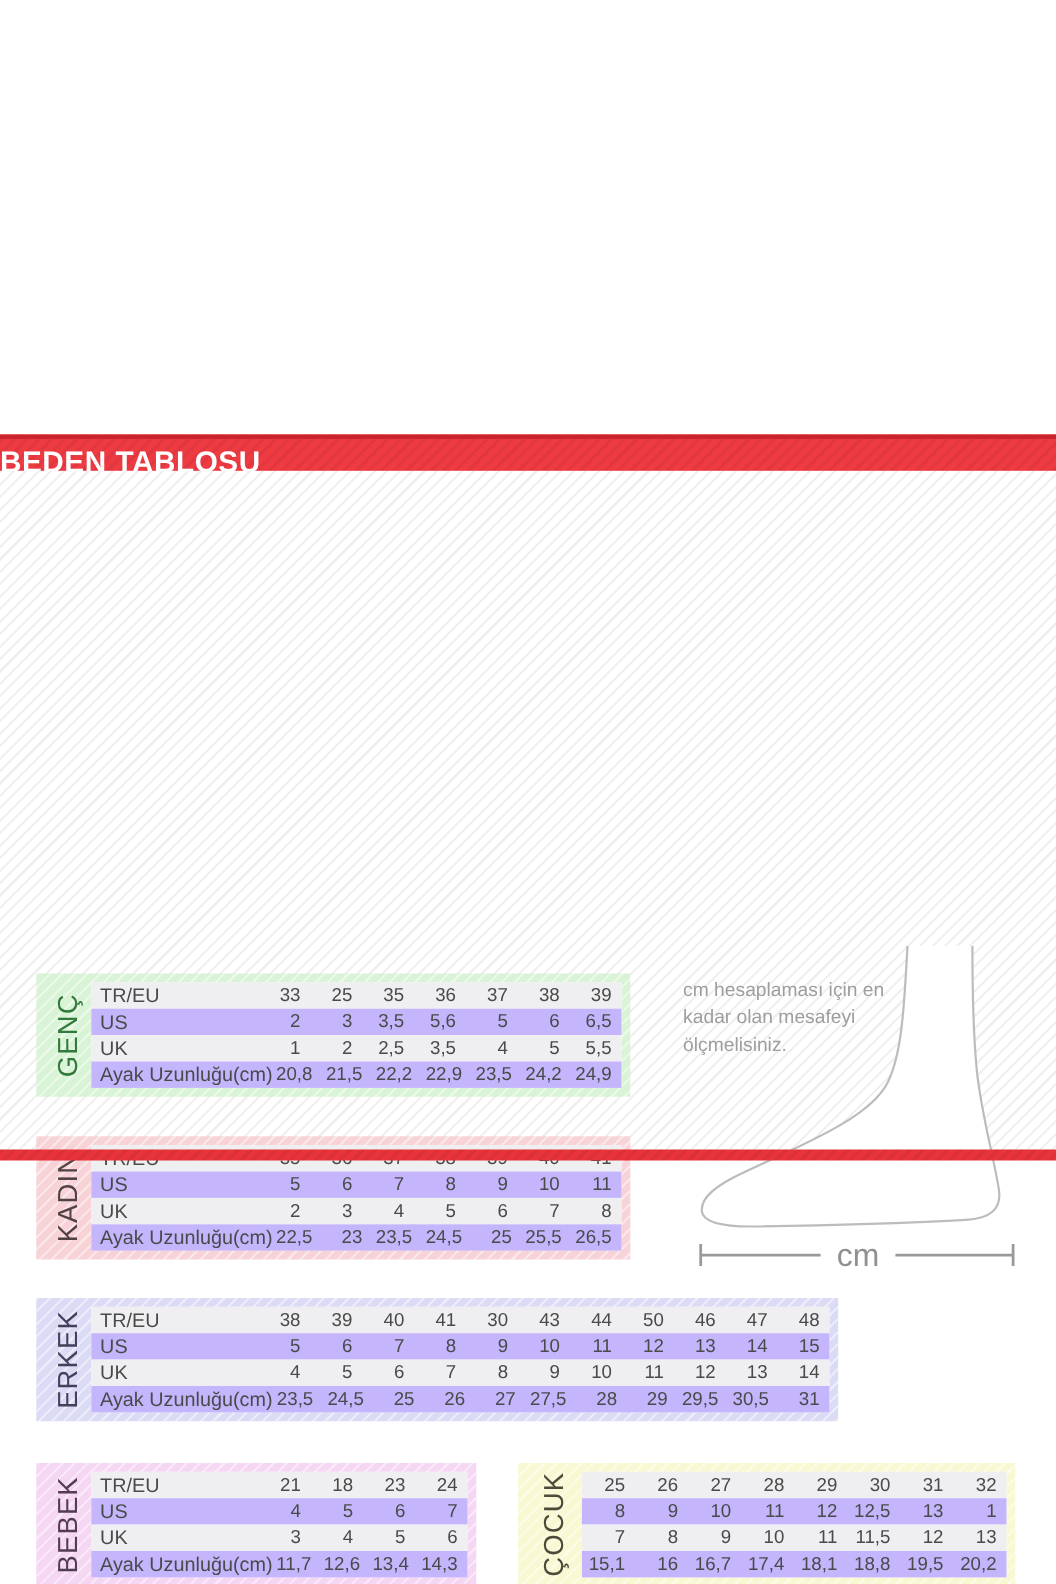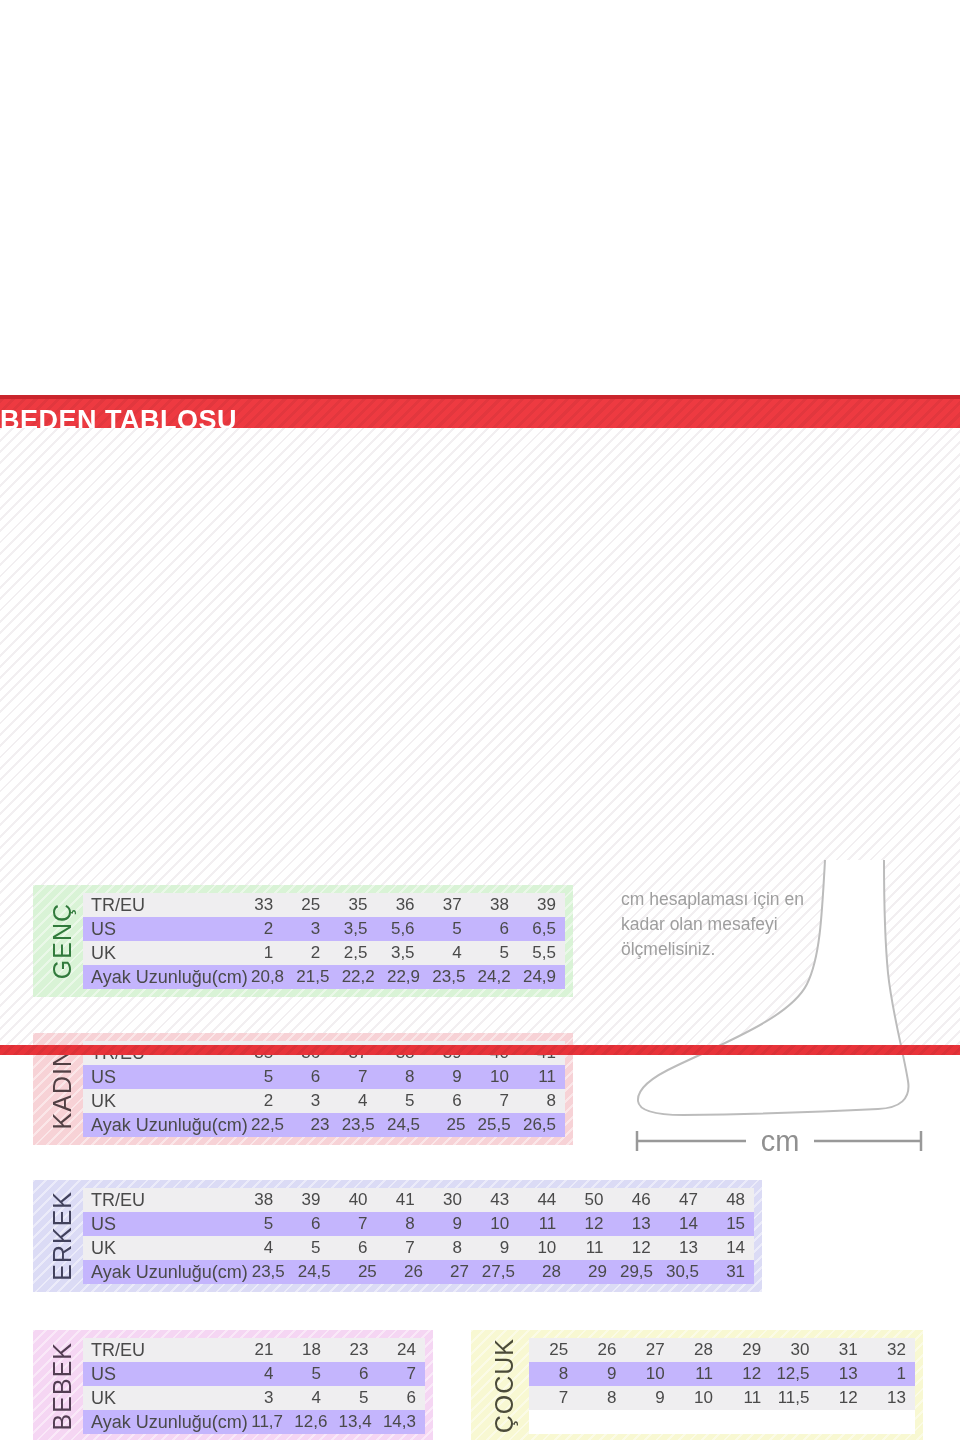--- a/index.html
+++ b/index.html
@@ -329,20 +329,30 @@
           <div class="trow alt">
             <span class="vcell">7</span>
             <span class="vcell">8</span>
             <span class="vcell">9</span>
             <span class="vcell">10</span>
             <span class="vcell">11</span>
             <span class="vcell">11,5</span>
             <span class="vcell">12</span>
             <span class="vcell">13</span>
           </div>
+          <div class="trow">
+            <span class="vcell">15,1</span>
+            <span class="vcell">16</span>
+            <span class="vcell">16,7</span>
+            <span class="vcell">17,4</span>
+            <span class="vcell">18,1</span>
+            <span class="vcell">18,8</span>
+            <span class="vcell">19,5</span>
+            <span class="vcell">20,2</span>
+          </div>
         </div>
       </section>
 
     <div class="instructions">
         <div>cm hesaplaması için en</div>
         <div>kadar olan mesafeyi</div>
         <div>ölçmelisiniz.</div>
       </div>
 
     <svg class="foot-svg" width="302" height="262" viewBox="0 0 302 262">

